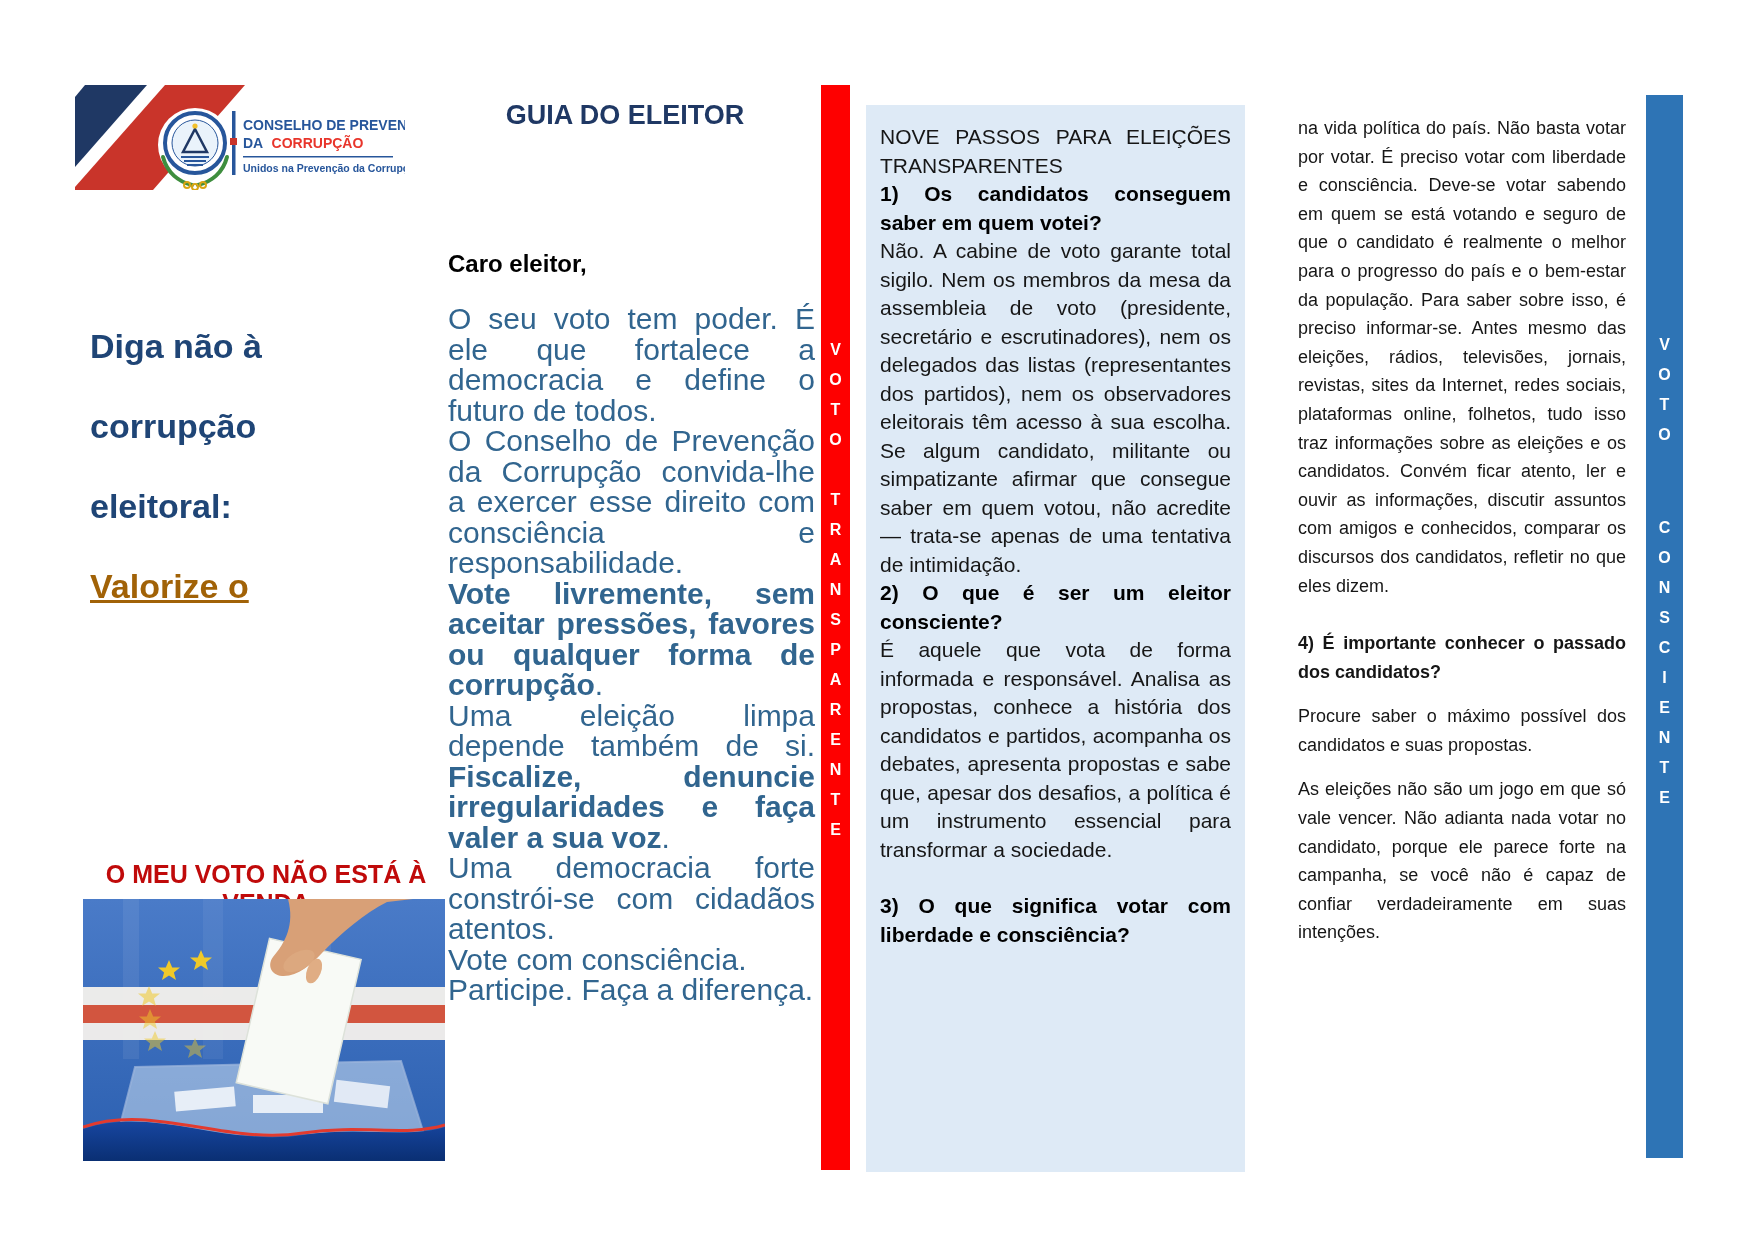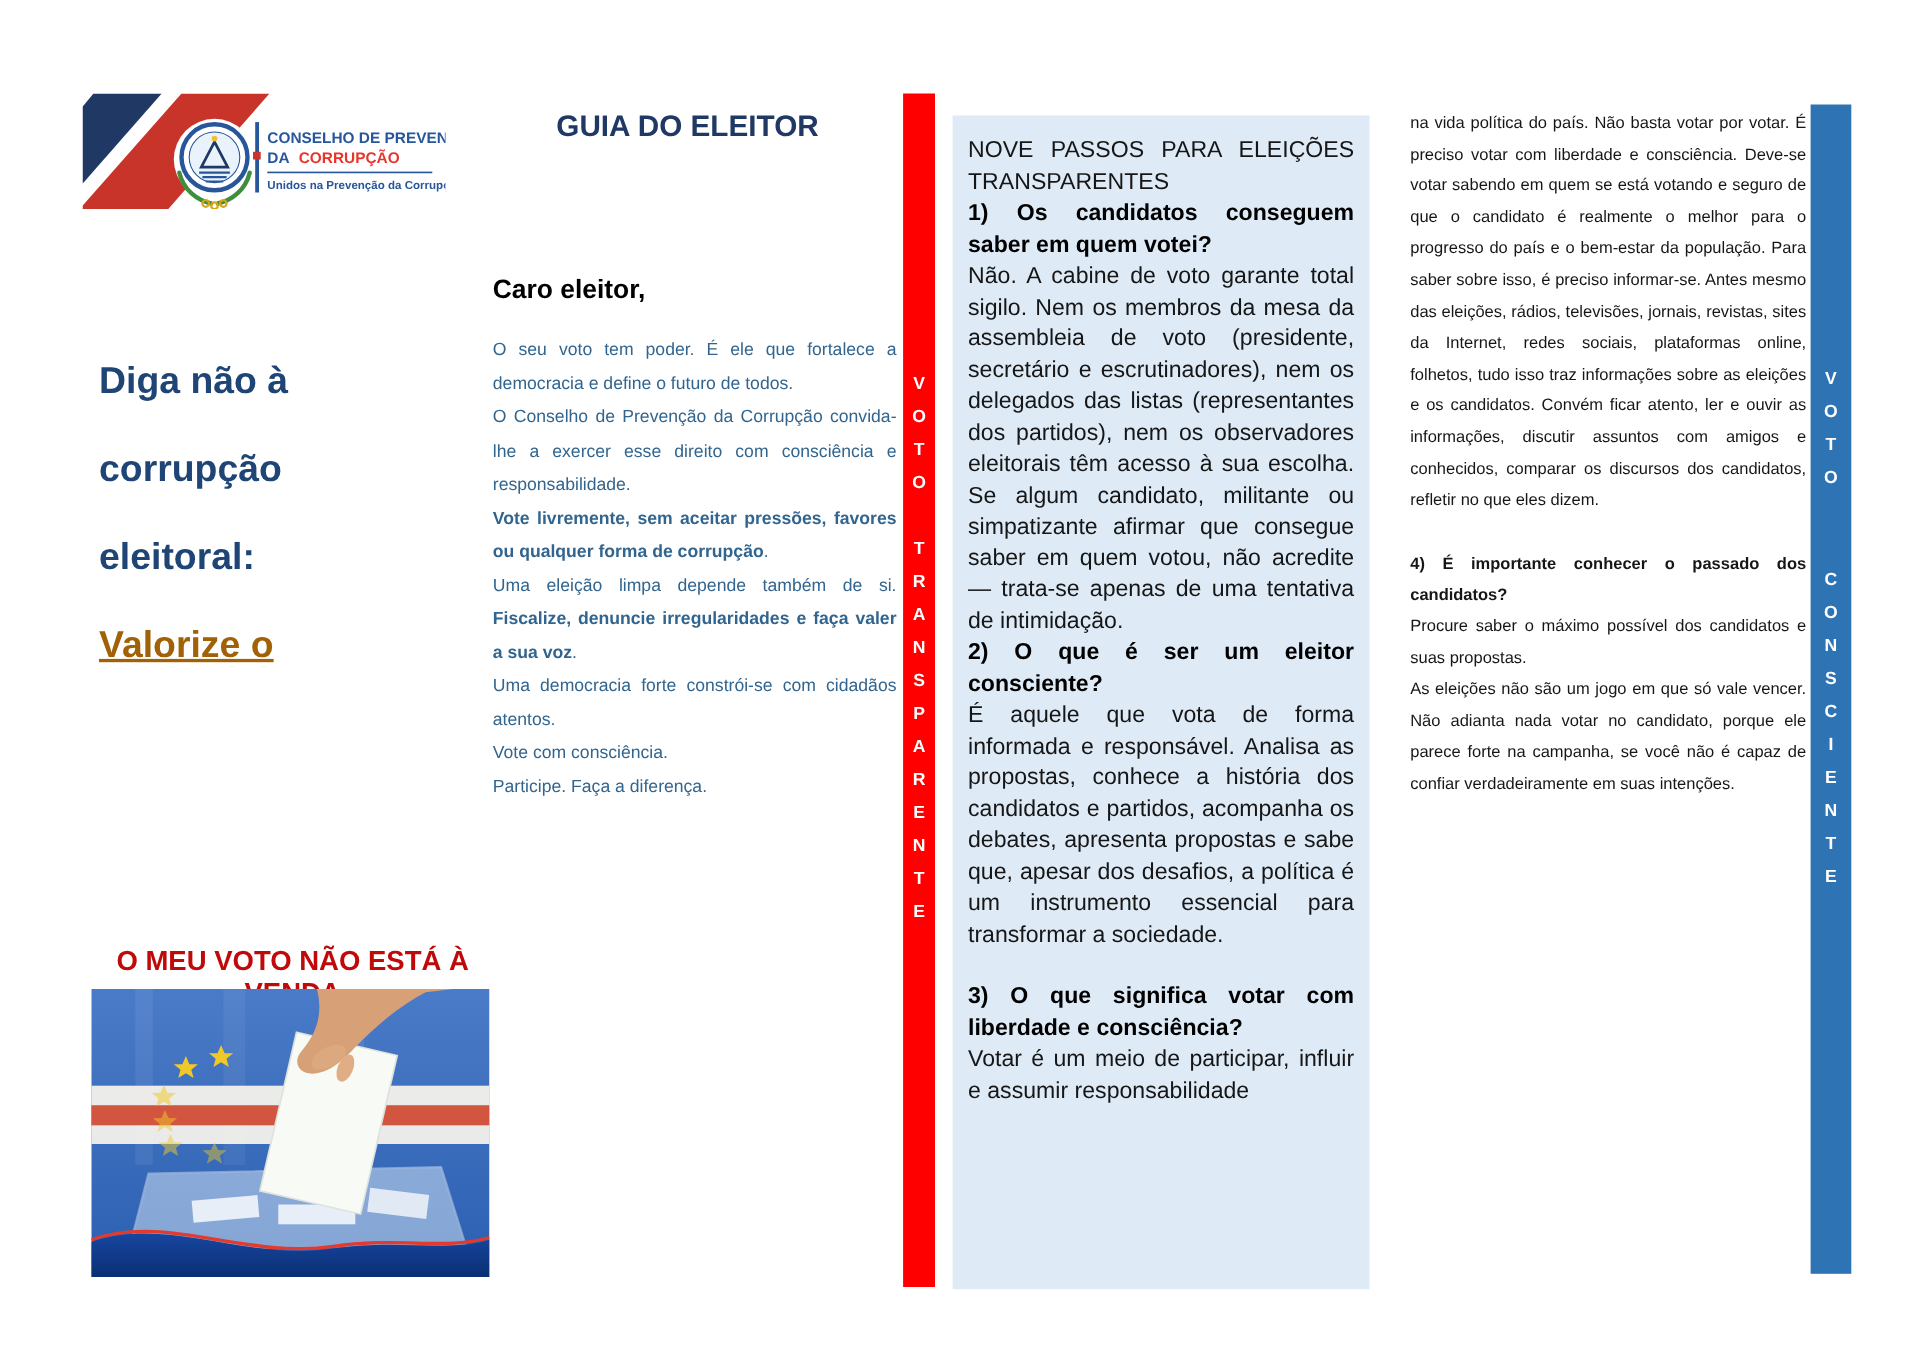--- a/index.html
+++ b/index.html
@@ -8,21 +8,21 @@
   .abs{position:absolute;}
 
   .guide-title{left:430px;top:100px;width:390px;text-align:center;
     font-size:27px;font-weight:bold;color:#1F3864;}
 
   .headline{left:90px;top:306px;width:370px;font-weight:bold;font-size:34px;line-height:80px;color:#1F4576;}
   .headline .red{color:#a16207;text-decoration:underline;}
 
   .mid{left:448px;top:250px;width:367px;}
   .salutation{margin:0 0 26px 0;font-size:24px;font-weight:bold;color:#000000;}
-  .mid p.body{margin:0;font-size:16px;line-height:30.5px;color:#31658F;text-align:justify;}
+  .mid p.body{margin:0;font-size:30px;line-height:30.5px;color:#31658F;text-align:justify;}
   .mid p.body b{font-weight:bold;}
 
   .slogan{left:85px;top:860px;width:362px;text-align:center;
     font-size:25px;font-weight:bold;color:#C00A0A;}
 
   .photo{left:83px;top:899px;width:362px;height:262px;}
 
   .ribbon{background:#FE0000;}
   .ribbon.red{left:821px;top:85px;width:29px;height:1085px;background:#FE0000;}
   .ribbon.blue{left:1646px;top:95px;width:37px;height:1063px;background:#2E74B5;}
@@ -34,21 +34,21 @@
   .ribbon.blue .w2{top:418px;}
 
   .panel{left:866px;top:105px;width:379px;height:1067px;background:#DEEAF6;
     box-sizing:border-box;padding:18px 14px 0 14px;}
   .panel-title{margin:0 0 32px 0;font-size:26px;line-height:36px;font-weight:normal;color:#1F3864;text-align:center;}
   .panel p{margin:0;font-size:21px;line-height:28.5px;color:#161616;text-align:justify;}
   .panel p.q{font-weight:bold;color:#000000;}
   .panel .faq-item.gap{margin-top:28px;}
 
   .col4{left:1282px;top:98px;width:360px;}
-  .col4 p{margin:0;font-size:15px;line-height:28.6px;color:#161616;text-align:justify;}
+  .col4 p{margin:16px;font-size:18px;line-height:28.6px;color:#161616;text-align:justify;}
   .col4 p.q4{font-weight:bold;margin-top:29px;}
 
   svg text{font-family:"Liberation Sans",sans-serif;}
 </style>
 </head>
 <body>
 
 <div class="page">
 
   <svg class="abs" style="left:75px;top:85px;" width="330" height="105" viewBox="0 0 330 105">
@@ -182,21 +182,20 @@
     <div class="faq-item">
       <p class="q">1) Os candidatos conseguem saber em quem votei?</p>
       <p class="a">Não. A cabine de voto garante total sigilo. Nem os membros da mesa da assembleia de voto (presidente, secretário e escrutinadores), nem os delegados das listas (representantes dos partidos), nem os observadores eleitorais têm acesso à sua escolha. Se algum candidato, militante ou simpatizante afirmar que consegue saber em quem votou, não acredite — trata-se apenas de uma tentativa de intimidação.</p>
     </div>
     <div class="faq-item">
       <p class="q">2) O que é ser um eleitor consciente?</p>
       <p class="a">É aquele que vota de forma informada e responsável. Analisa as propostas, conhece a história dos candidatos e partidos, acompanha os debates, apresenta propostas e sabe que, apesar dos desafios, a política é um instrumento essencial para transformar a sociedade.</p>
     </div>
     <div class="faq-item gap">
       <p class="q">3) O que significa votar com liberdade e consciência?</p>
-      <p class="a">Votar é um meio de participar, influir e assumir responsabilidade</p>
     </div>
   </div>
 
   <div class="abs col4">
     <p>na vida política do país. Não basta votar por votar. É preciso votar com liberdade e consciência. Deve-se votar sabendo em quem se está votando e seguro de que o candidato é realmente o melhor para o progresso do país e o bem-estar da população. Para saber sobre isso, é preciso informar-se. Antes mesmo das eleições, rádios, televisões, jornais, revistas, sites da Internet, redes sociais, plataformas online, folhetos, tudo isso traz informações sobre as eleições e os candidatos. Convém ficar atento, ler e ouvir as informações, discutir assuntos com amigos e conhecidos, comparar os discursos dos candidatos, refletir no que eles dizem.</p>
     <p class="q4">4) É importante conhecer o passado dos candidatos?</p>
     <p>Procure saber o máximo possível dos candidatos e suas propostas.</p>
     <p>As eleições não são um jogo em que só vale vencer. Não adianta nada votar no candidato, porque ele parece forte na campanha, se você não é capaz de confiar verdadeiramente em suas intenções.</p>
   </div>
 

